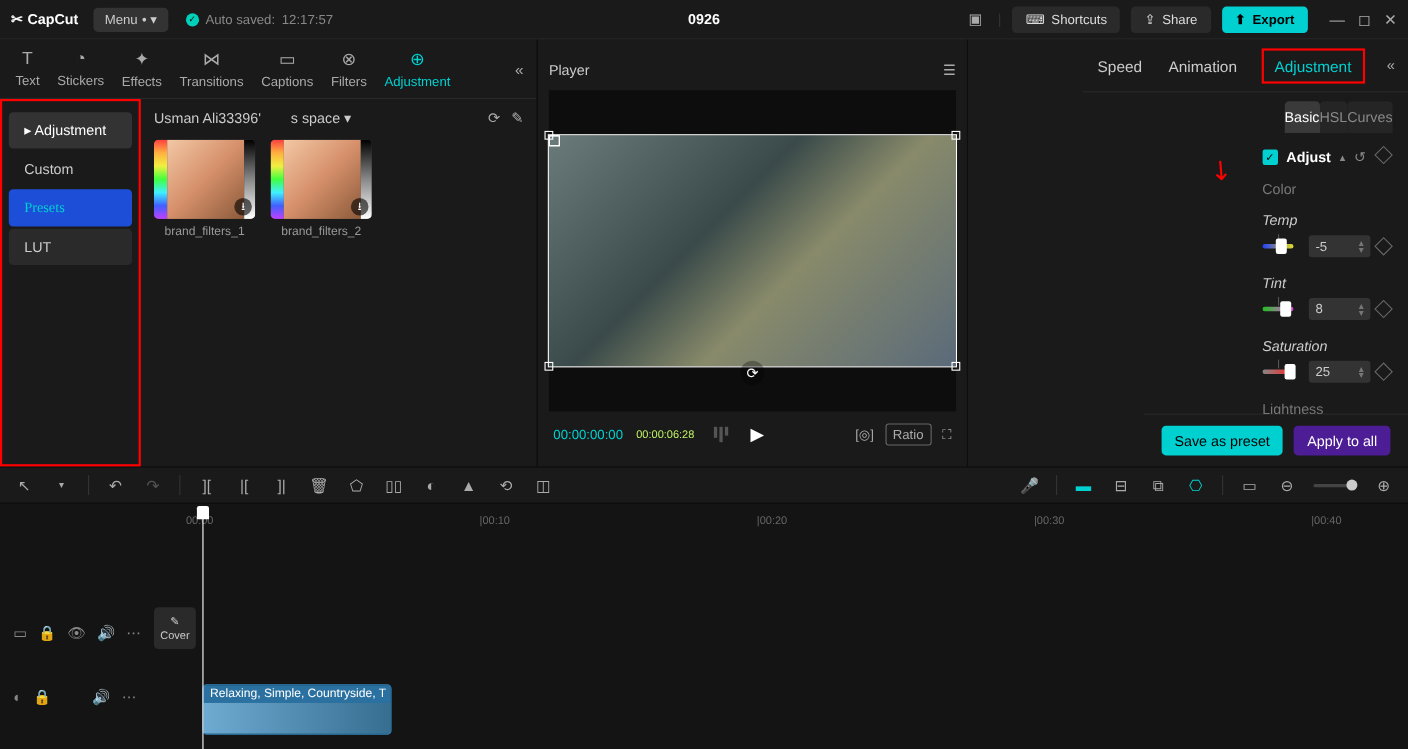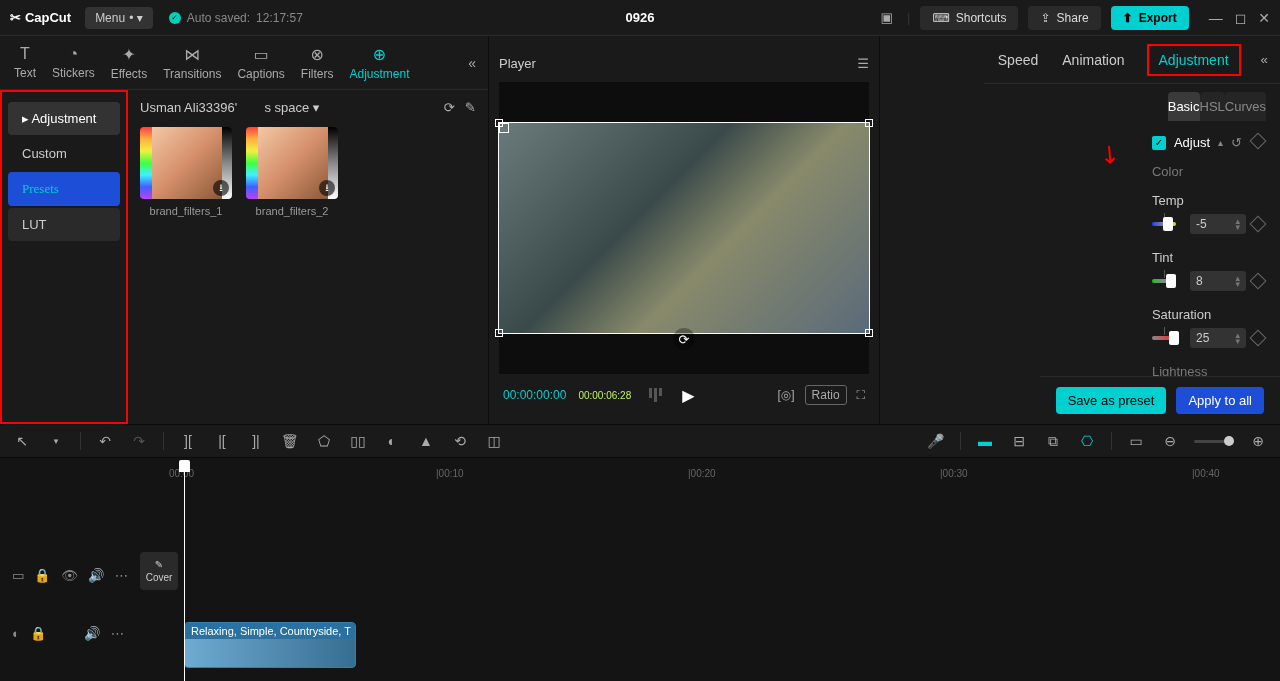--- a/index.html
+++ b/index.html
@@ -75,37 +75,37 @@
 .insp-tabs { height: 48px; display: flex; align-items: center; padding: 0 12px; border-bottom: 1px solid #2a2a2a; gap: 20px; }
 .insp-tab { color: #ccc; font-size: 14px; font-weight: 500; cursor: pointer; padding: 4px 2px; }
 .insp-tab.active { color: #00d0d0; border: 2px solid red; padding: 6px 10px; }
 .insp-collapse { margin-left: auto; color: #aaa; cursor: pointer; background:none; border:none; }
 .insp-subtabs { display: flex; padding: 8px 14px 0; gap: 0; }
 .insp-subtab { flex: 1; text-align: center; padding: 7px 0; background: #252525; color: #888; font-size: 13px; cursor: pointer; border-radius: 4px 4px 0 0;}
 .insp-subtab.active { background: #3a3a3a; color: #fff; margin-left: 16px; }
 .insp-body { flex: 1; padding: 14px 16px; overflow-y: auto; }
 .adjust-head { display: flex; align-items: center; gap: 8px; margin-bottom: 14px; }
 .adjust-head .cb { width: 14px; height: 14px; background: #00d0d0; border-radius: 2px; display: inline-flex; align-items: center; justify-content: center; color:#000; font-size:10px;}
-.adjust-head .title { color: #fff; font-weight: 400; }
+.adjust-head .title { color: #fff; font-weight: 700; }
 .adjust-head .icons { margin-left: auto; display: flex; gap: 10px; color: #888; }
 .section-label { color: #777; font-size: 13px; margin: 10px 0 14px; }
 .slider-row { margin-bottom: 16px; }
-.slider-label { color: #ccc; font-size: 13px; margin-bottom: 6px; }
+.slider-label { color: #ccc; font-size: 13px; margin-bottom: 6px; font-style: italic; }
 .track-bar { height: 4px; flex: 1; border-radius: 2px; }
 .track-temp { background: linear-gradient(to right, #2040ff, #888, #e0e020); }
 .track-tint { background: linear-gradient(to right, #20c020, #888, #e040e0); }
 .track-sat { background: linear-gradient(to right, #888, #ff2020); }
 .slider-thumb { position: absolute; width: 10px; height: 14px; background: #fff; border-radius: 2px; top: 2px; cursor: pointer; }
 .slider-value-box { margin-left:14px; width: 56px; background: #333; color: #ccc; padding: 3px 6px; border-radius: 3px; font-size: 12px; text-align: center; display: flex; align-items: center; justify-content: space-between; }
 .slider-value-box .stepper { color: #777; font-size: 9px; line-height: 6px; }
 .slider-right { display: flex; align-items: center; gap: 6px; }
 .diamond { width: 12px; height: 12px; border: 1px solid #666; transform: rotate(45deg); cursor: pointer; }
 .insp-footer { display: flex; gap: 10px; padding: 10px 16px; justify-content: flex-end; border-top: 1px solid #2a2a2a; }
 .btn-preset { background: #00d0d0; color: #000; border: none; padding: 6px 12px; border-radius: 4px; font-size: 13px; font-weight: 500; cursor: pointer; }
-.btn-apply { background: #1d4ed8; color: #fff; border: none; padding: 6px 12px; border-radius: 4px; font-size: 13px; font-weight: 500; cursor: pointer; }
+.btn-apply { background: #4c1d95; color: #fff; border: none; padding: 6px 12px; border-radius: 4px; font-size: 13px; font-weight: 500; cursor: pointer; }
 
 
 .toolbar { height: 34px; background: #1a1a1a; border-top: 1px solid #0a0a0a; border-bottom: 1px solid #0a0a0a; display: flex; align-items: center; padding: 0 12px; gap: 14px; }
 .toolbar button { background: none; border: none; color: #aaa; cursor: pointer; font-size: 14px; width:20px; }
 .toolbar .sep { width: 1px; height: 18px; background: #333; }
 .toolbar-right { margin-left: auto; display: flex; align-items: center; gap: 14px; }
 .tb-active { color: #00d0d0 !important; }
 .zoom-track { width: 40px; height: 3px; background: #444; position: relative; border-radius: 2px; }
 .zoom-thumb { position: absolute; right: 0; top: -4px; width: 10px; height: 10px; background: #ccc; border-radius: 50%; }
 

